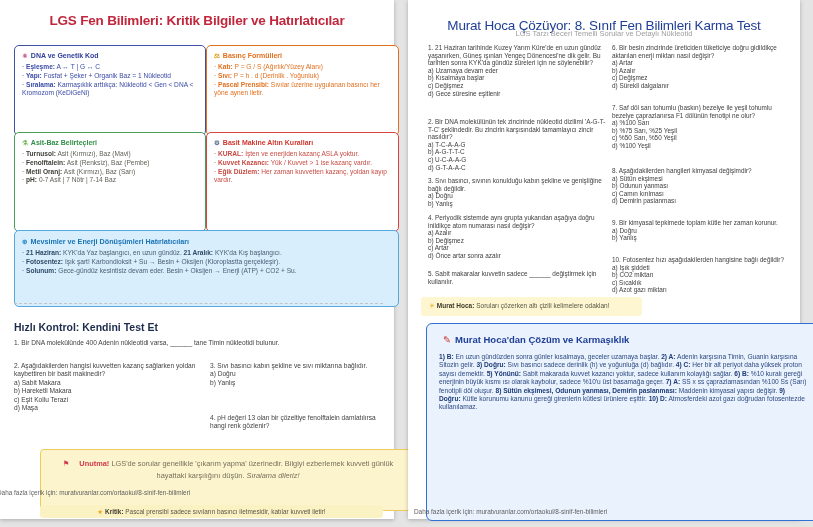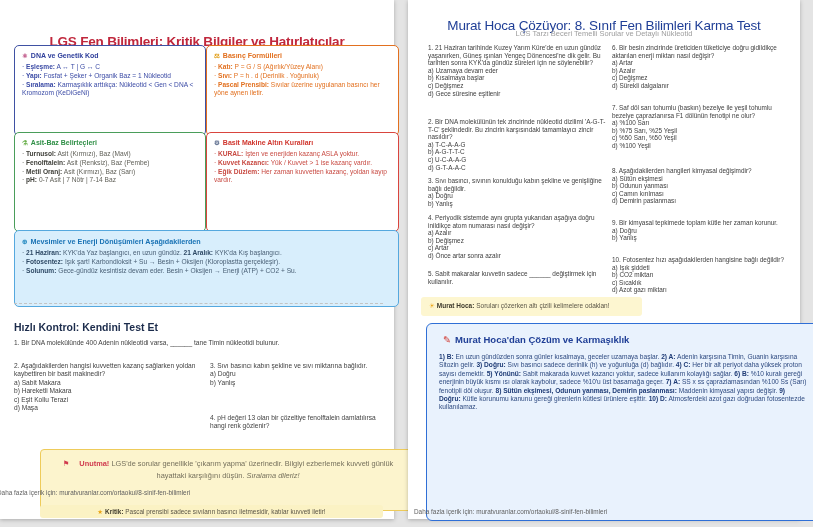--- a/index.html
+++ b/index.html
@@ -7,21 +7,21 @@
     width:813px;height:527px;overflow:hidden;position:relative;
     background:#e4e4e4;
     font-family:"Liberation Sans", sans-serif;
     -webkit-font-smoothing:antialiased;
   }
   .page{position:absolute;top:0;height:519px;background:#fff;box-shadow:0 1px 4px rgba(0,0,0,.25);}
   .page-left{left:0;width:394px;}
   .page-right{left:408px;width:392px;}
 
   
-  .lp-title{position:absolute;top:25px;left:0;width:100%;text-align:center;
+  .lp-title{position:absolute;top:4px;left:0;width:100%;text-align:center;
     font-size:13.5px;font-weight:bold;color:#c0273c;letter-spacing:-.2px;}
   .card{position:absolute;border-radius:5px;border:1.2px solid;padding:6px 7px;background:#fff;}
   .card-title{font-size:7px;font-weight:bold;margin-bottom:3px;}
   .card-title .icon{margin-right:3px;font-size:6.5px;}
   .line{font-size:6.6px;line-height:8.8px;}
   .line::before{content:"· ";}
   .line b{font-weight:bold;}
 
   .c-dna{left:14px;top:45px;width:176px;height:77px;border-color:#3f51a3;}
   .c-dna .card-title{color:#30409c;}
@@ -131,21 +131,21 @@
     <div class="card-title">
       <span class="icon">⚙</span><span>Basit Makine Altın Kuralları</span>
     </div>
     <div class="line"><b>KURAL:</b> <span>İşten ve enerjiden kazanç ASLA yoktur.</span></div>
     <div class="line"><b>Kuvvet Kazancı:</b> <span>Yük / Kuvvet &gt; 1 ise kazanç vardır.</span></div>
     <div class="line"><b>Eğik Düzlem:</b> <span>Her zaman kuvvetten kazanç, yoldan kayıp vardır.</span></div>
   </section>
 
   <section class="card c-seasons">
     <div class="card-title">
-      <span class="icon">⊕</span><span>Mevsimler ve Enerji Dönüşümleri Aşağıdakilerden</span>
+      <span class="icon">⊕</span><span>Mevsimler ve Enerji Dönüşümleri Hatırlatıcıları</span>
     </div>
     <div class="line"><b>21 Haziran:</b> <span>KYK'da Yaz başlangıcı, en uzun gündüz.</span> <b>21 Aralık:</b> <span>KYK'da Kış başlangıcı.</span></div>
     <div class="line"><b>Fotosentez:</b> <span>Işık şart! Karbondioksit + Su → Besin + Oksijen (Kloroplastta gerçekleşir).</span></div>
     <div class="line"><b>Solunum:</b> <span>Gece-gündüz kesintisiz devam eder. Besin + Oksijen → Enerji (ATP) + CO2 + Su.</span></div>
   </section>
 
   <div class="divider"></div>
   <h2 class="qc-head">Hızlı Kontrol: Kendini Test Et</h2>
 
   <div class="lq" id="lq1">

